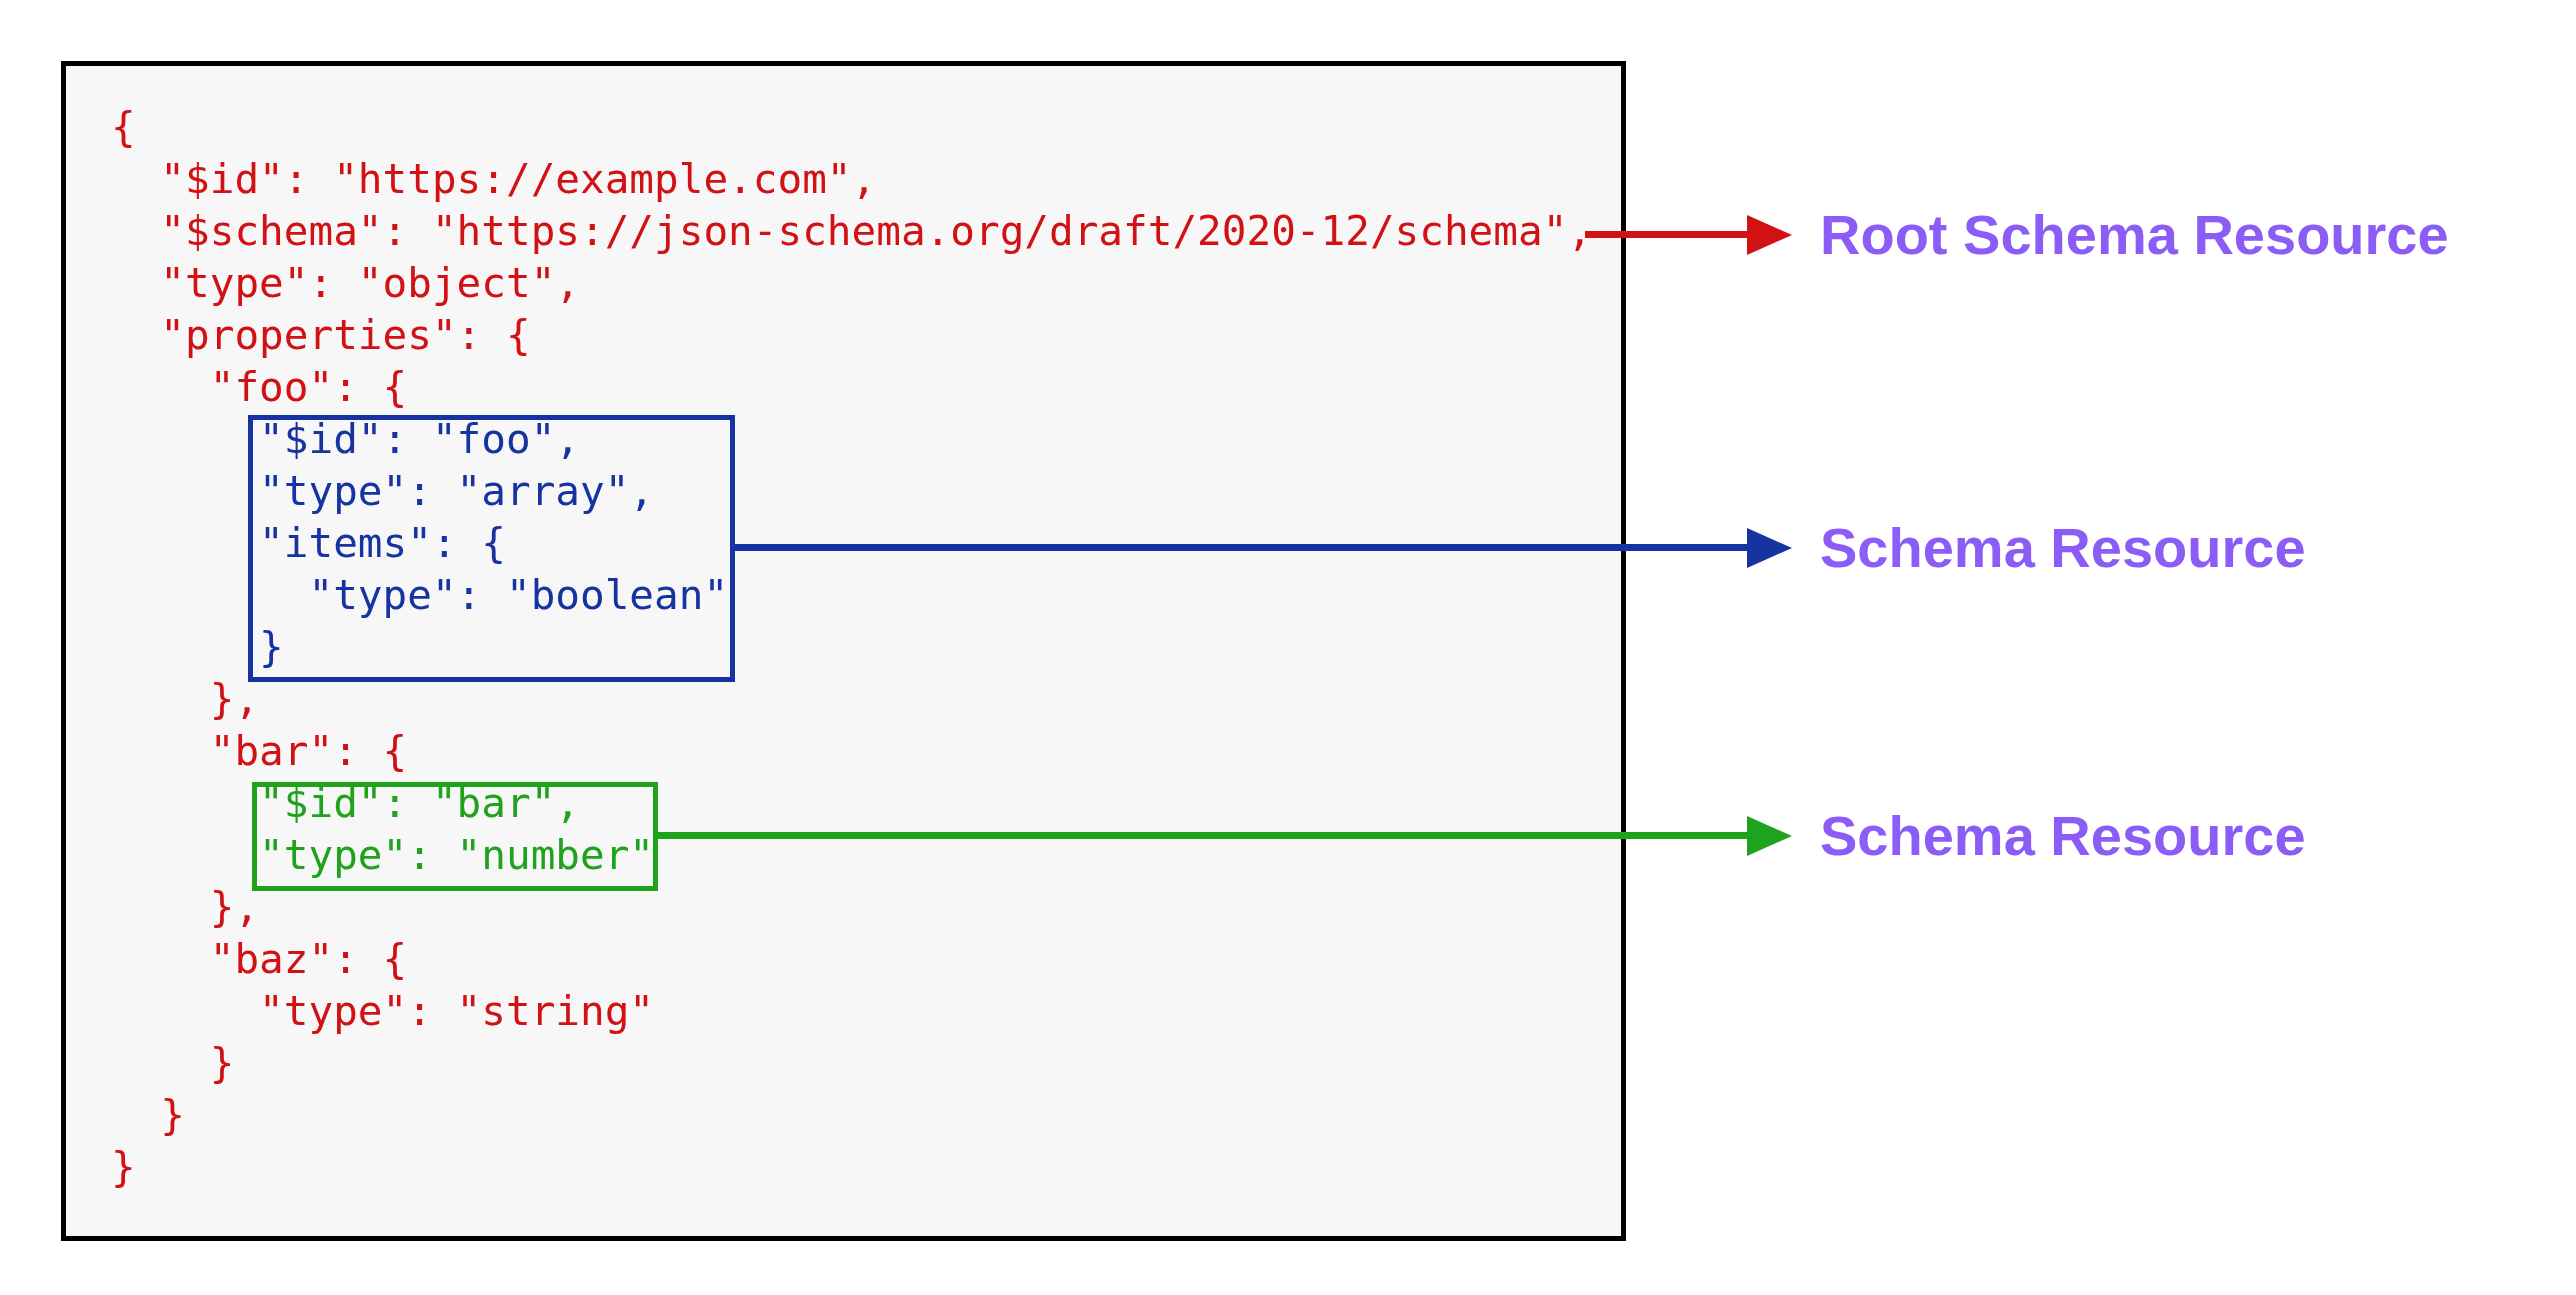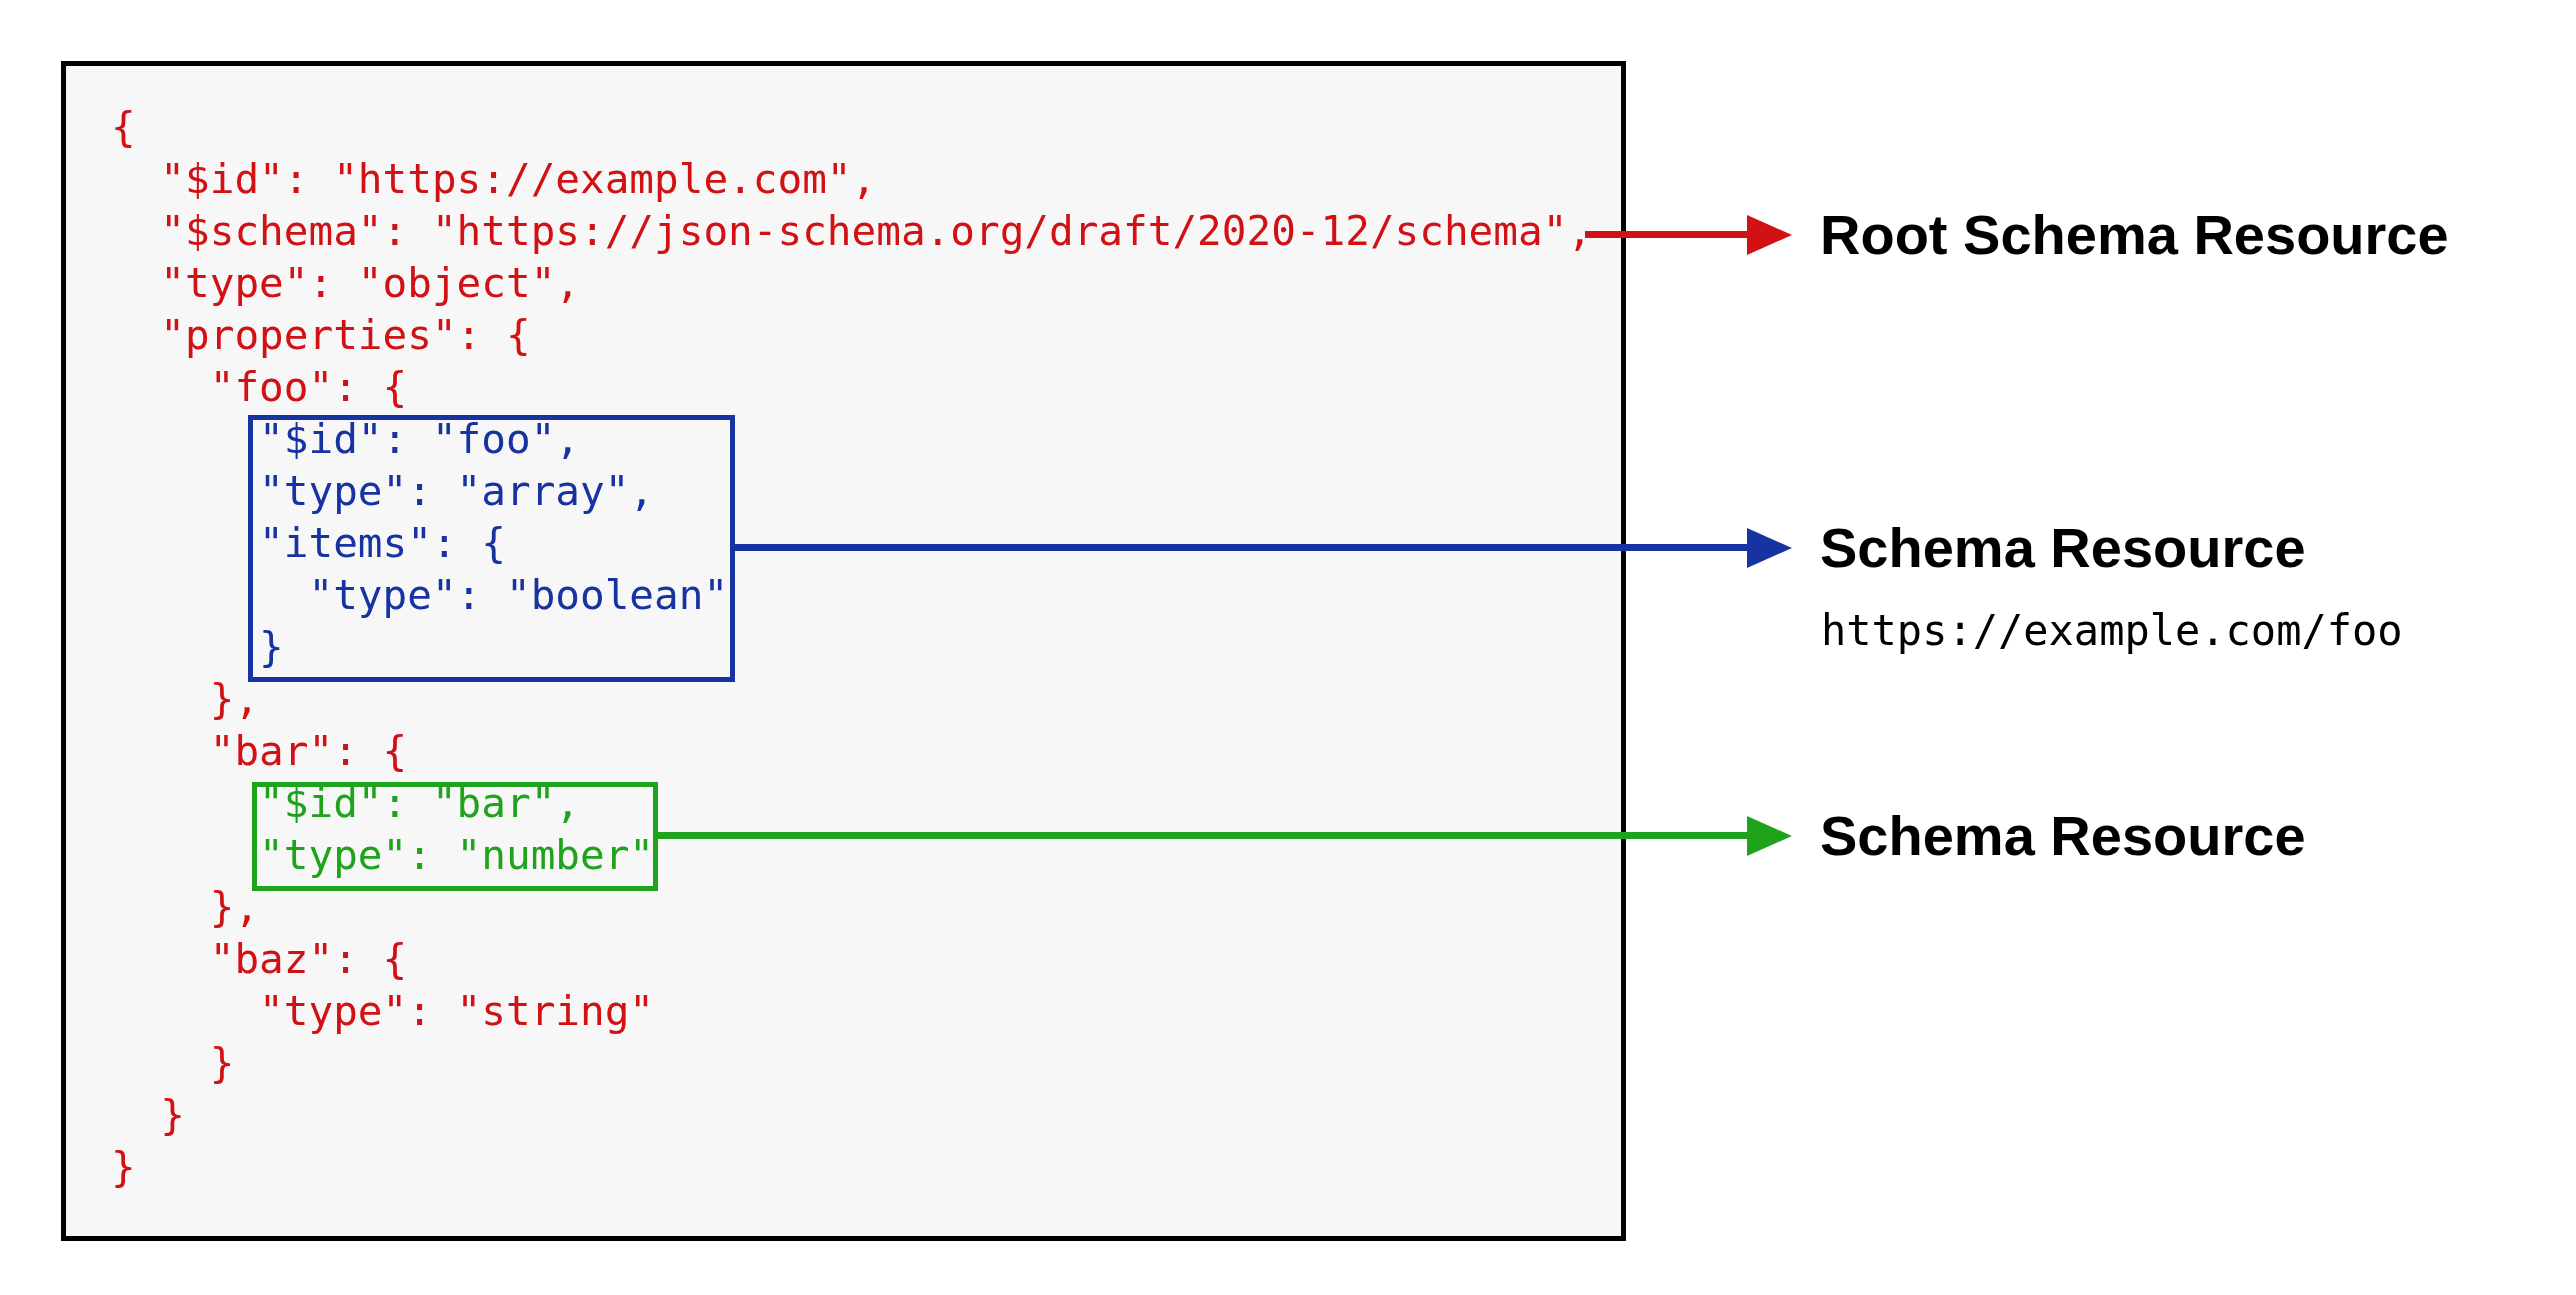--- a/index.html
+++ b/index.html
@@ -72,21 +72,21 @@
   .arrow.green .head  { left: 1091px; border-left: 45px solid #1fa31c; }
 
   
   .label-title {
     position: absolute;
     left: 1820px;
     font-family: "Liberation Sans", sans-serif;
     font-weight: bold;
     font-size: 56px;
     line-height: 68px;
-    color: #000000;
+    color: #8b5cf6;
     white-space: nowrap;
     z-index: 5;
   }
   .label-url {
     position: absolute;
     left: 1821px;
     font-family: "DejaVu Sans Mono", monospace;
     font-size: 42px;
     line-height: 53px;
     color: #000000;
@@ -123,18 +123,17 @@
   </div>
 
   <div class="arrow green">
     <div class="shaft"></div>
     <div class="head"></div>
   </div>
 
   <div class="label-title t-root">Root Schema Resource</div>
 
   <div class="label-title t-foo">Schema Resource</div>
-  <div class="label-url u-foo">https://example.com/foo</div>
 
   <div class="label-title t-bar">Schema Resource</div>
 
 </div>
 
 
 </body></html>

